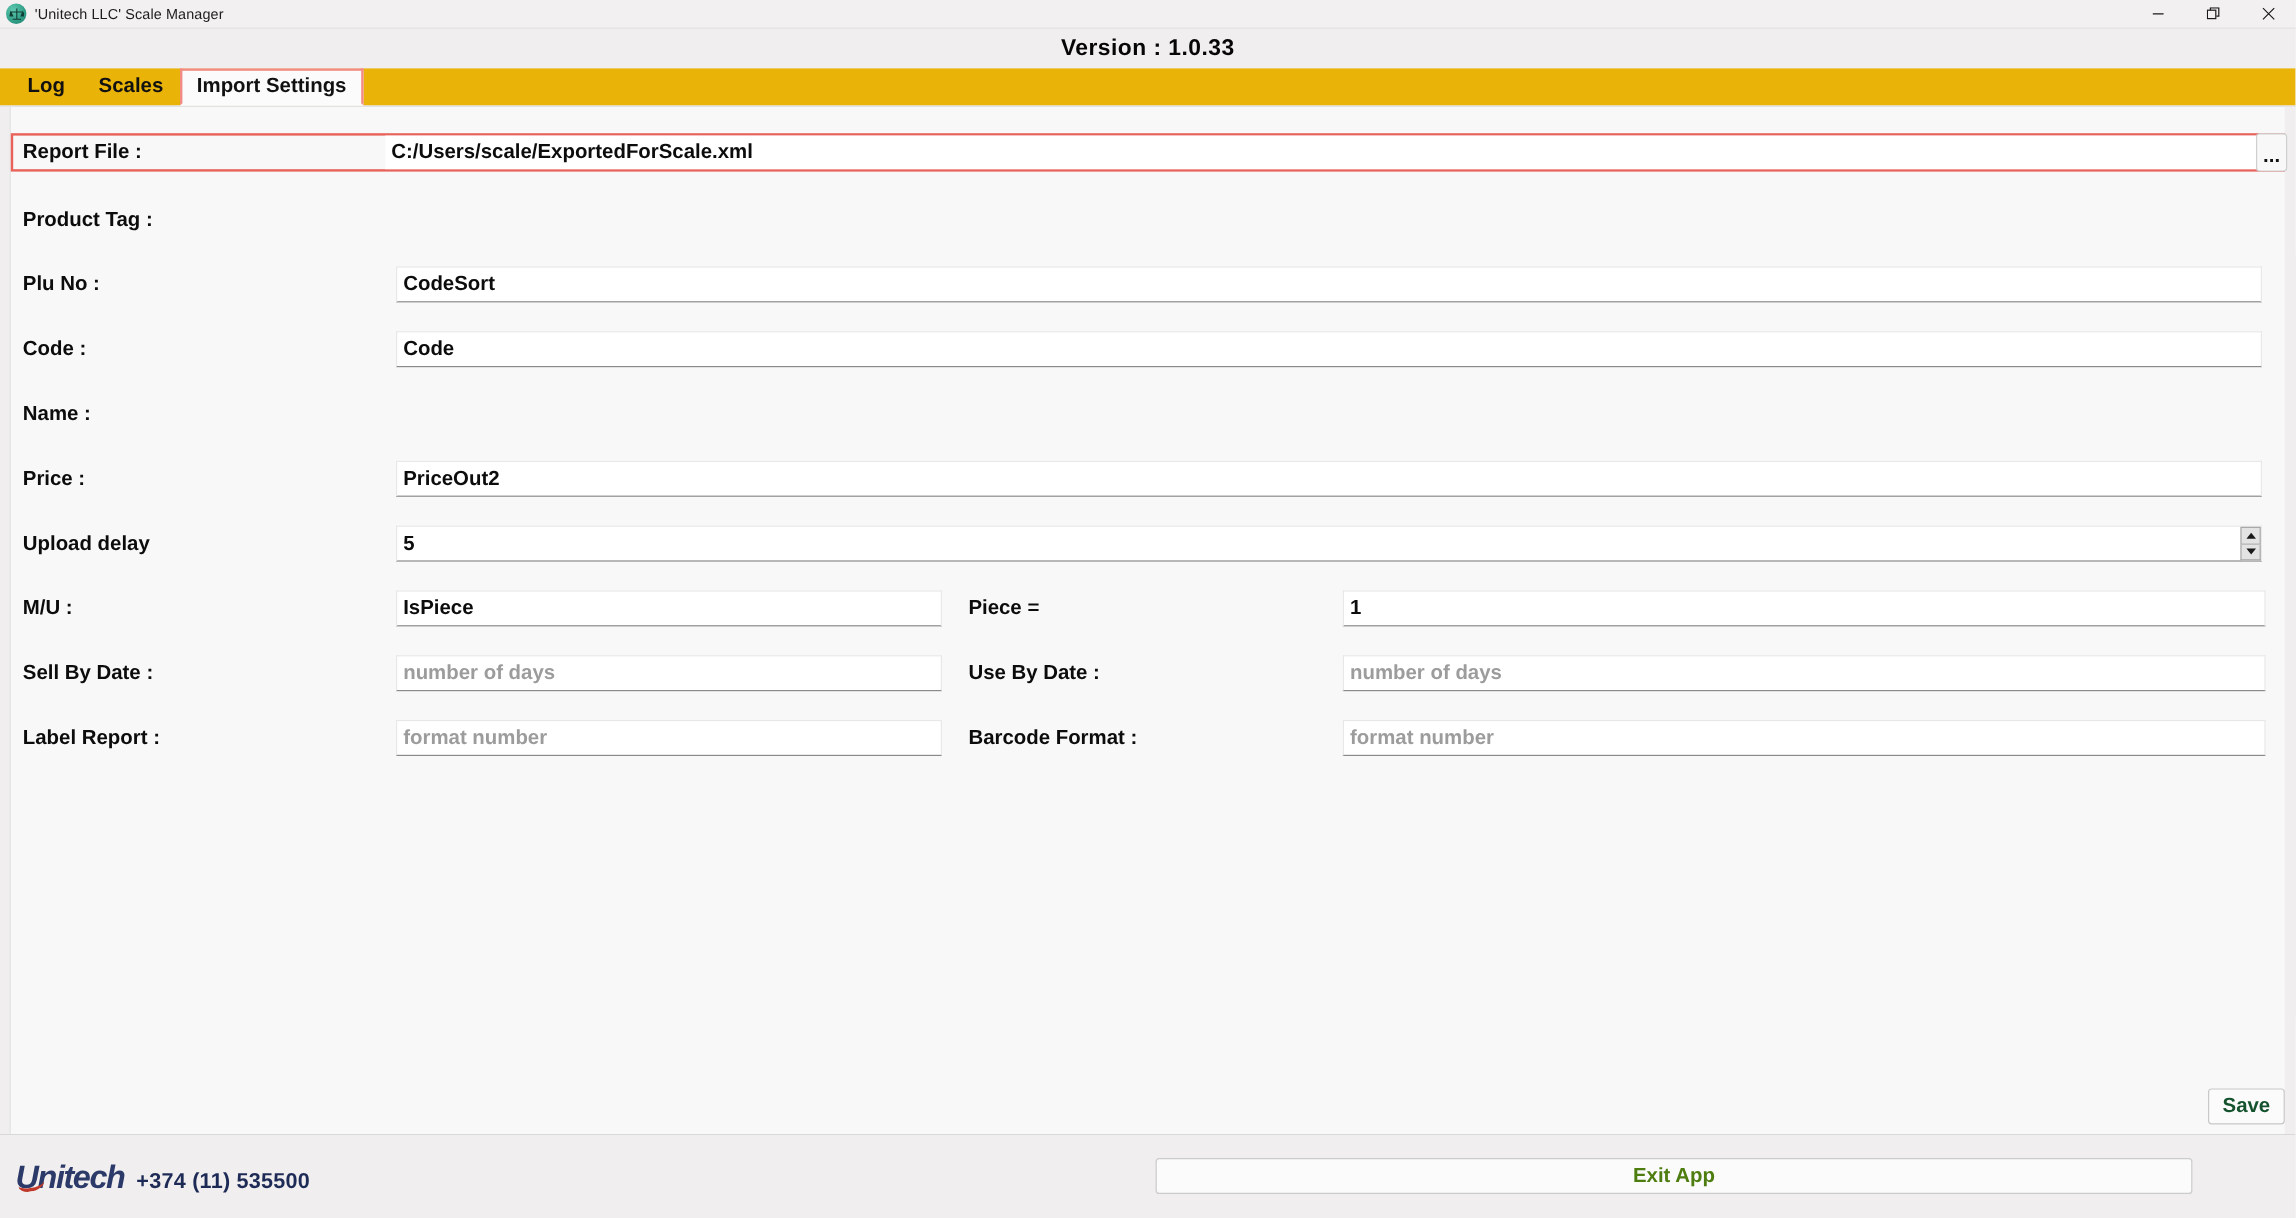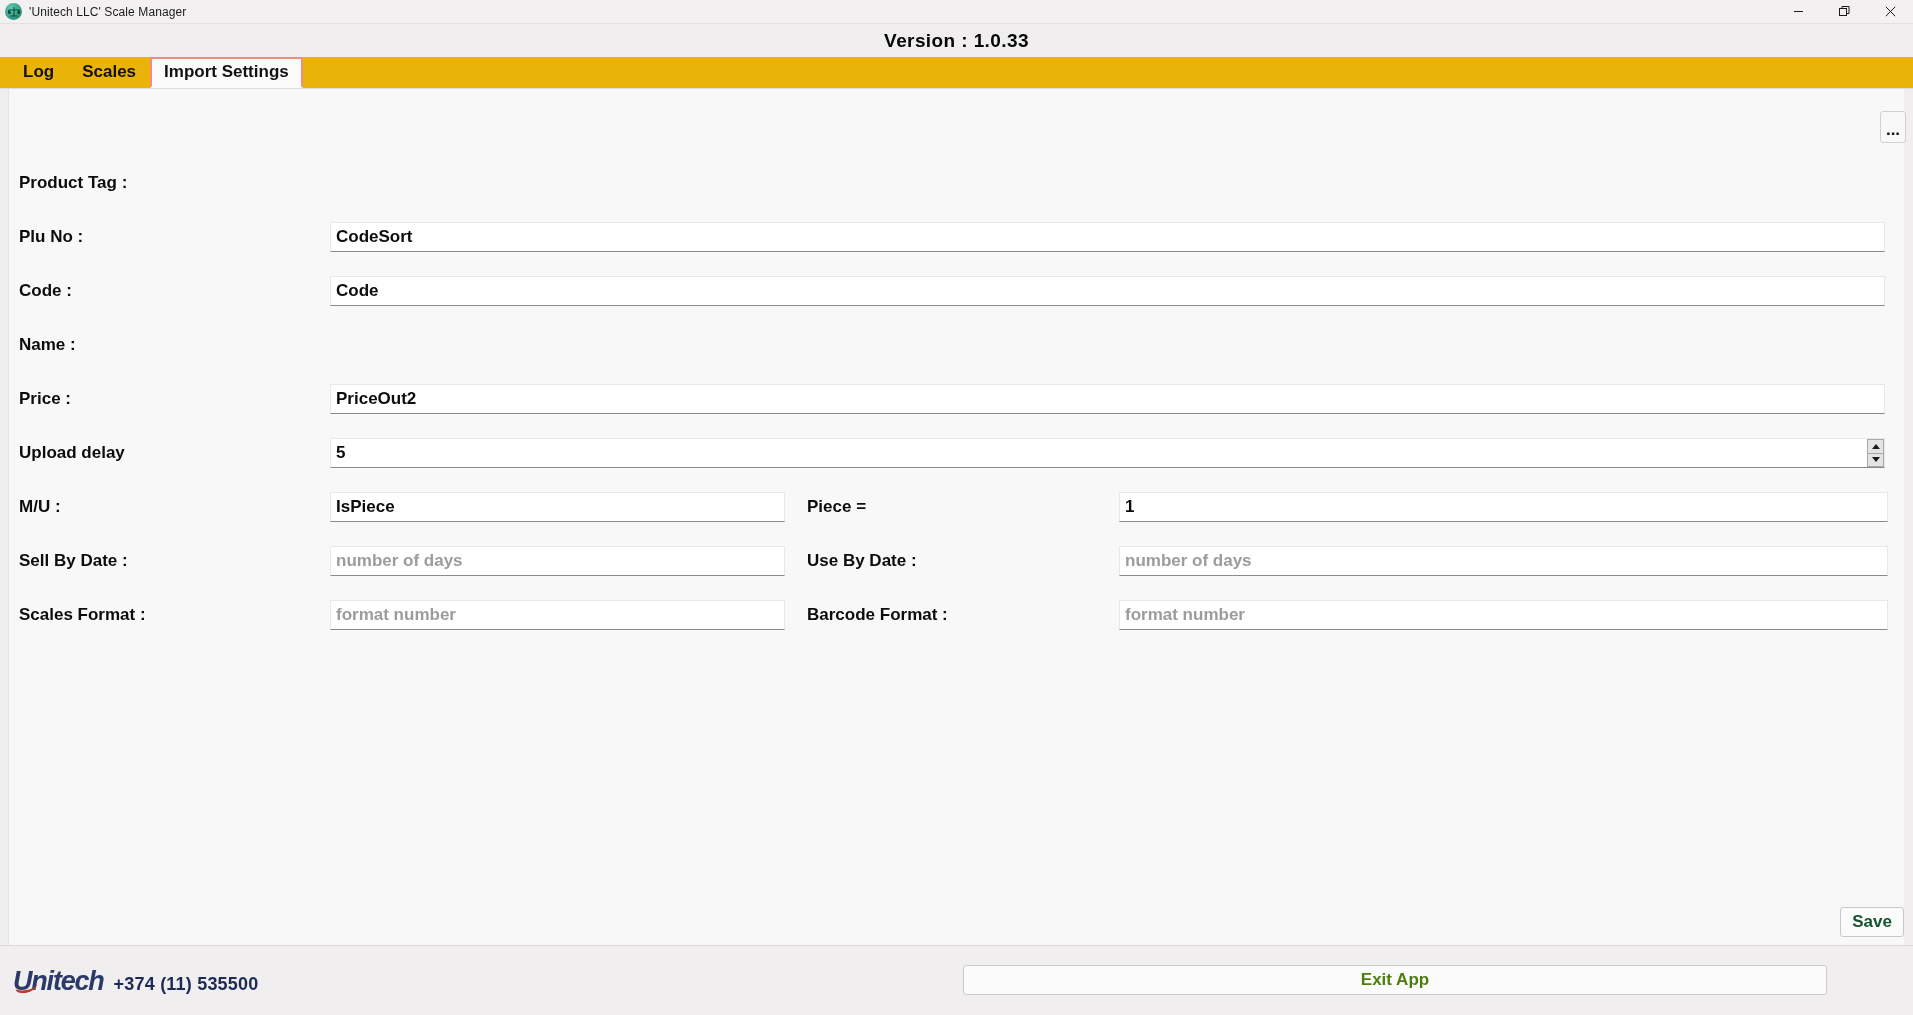--- a/index.html
+++ b/index.html
@@ -369,20 +369,24 @@
 <div class="tabbar">
   <div class="tab">Log</div>
   <div class="tab">Scales</div>
   <div class="tab active">Import Settings</div>
 </div>
 
 <div class="panel">
   <div class="panel-left-edge"></div>
   <div class="edge-sliver"></div>
 
+  <div class="reportgroup">
+    <div class="lbl">Report File :</div>
+    <input class="report-input" type="text" value="C:/Users/scale/ExportedForScale.xml" style="">
+  </div>
   <button class="browse-btn">...</button>
 
   <div class="row" style="top:76px;">
     <div class="lbl" style="margin-left:19px;width:311px;flex:none;">Product Tag :</div>
   </div>
 
   <div class="row" style="top:130px;">
     <div class="lbl" style="margin-left:19px;width:311px;flex:none;">Plu No :</div>
     <input class="tinput" style="width: 1555px;" type="text" value="CodeSort">
   </div>
@@ -424,21 +428,21 @@
   </div>
 
   <div class="row" style="top:454px;">
     <div class="lbl" style="margin-left:19px;width:311px;flex:none;">Sell By Date :</div>
     <input class="tinput" style="width: 455px; flex: 0 0 auto;" type="text" placeholder="number of days">
     <div class="lbl" style="margin-left:22px;width:312px;flex:none;">Use By Date  :</div>
     <input class="tinput" style="width: 769px; flex: 0 0 auto;" type="text" placeholder="number of days">
   </div>
 
   <div class="row" style="top:508px;">
-    <div class="lbl" style="margin-left:19px;width:311px;flex:none;">Scales Format :</div>
+    <div class="lbl" style="margin-left:19px;width:311px;flex:none;">Label Report :</div>
     <input class="tinput" style="width: 455px; flex: 0 0 auto;" type="text" placeholder="format number">
     <div class="lbl" style="margin-left:22px;width:312px;flex:none;">Barcode Format :</div>
     <input class="tinput" style="width: 769px; flex: 0 0 auto;" type="text" placeholder="format number">
   </div>
 
 
   <button class="save-btn">Save</button>
 </div>
 
 <div class="footer">

